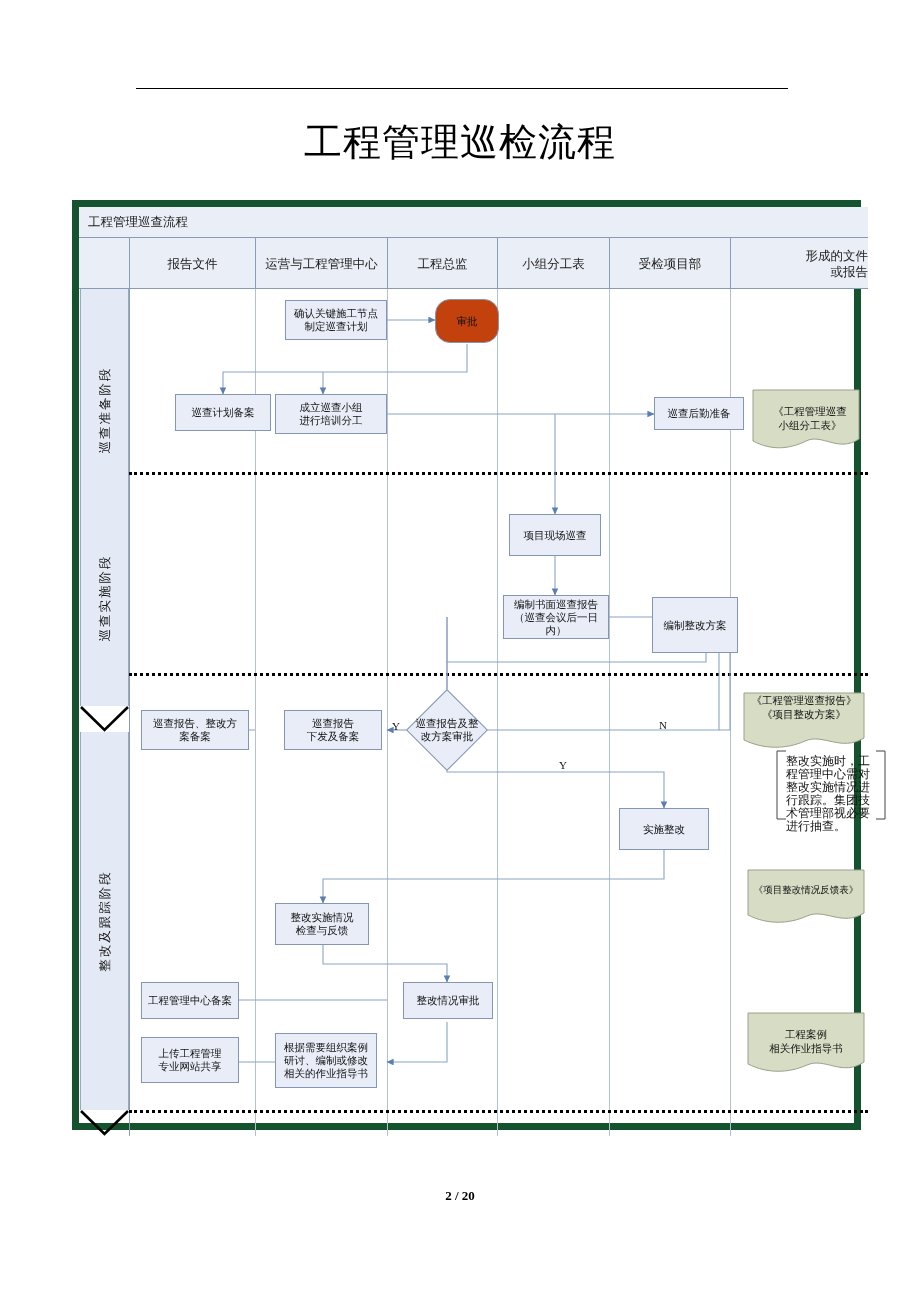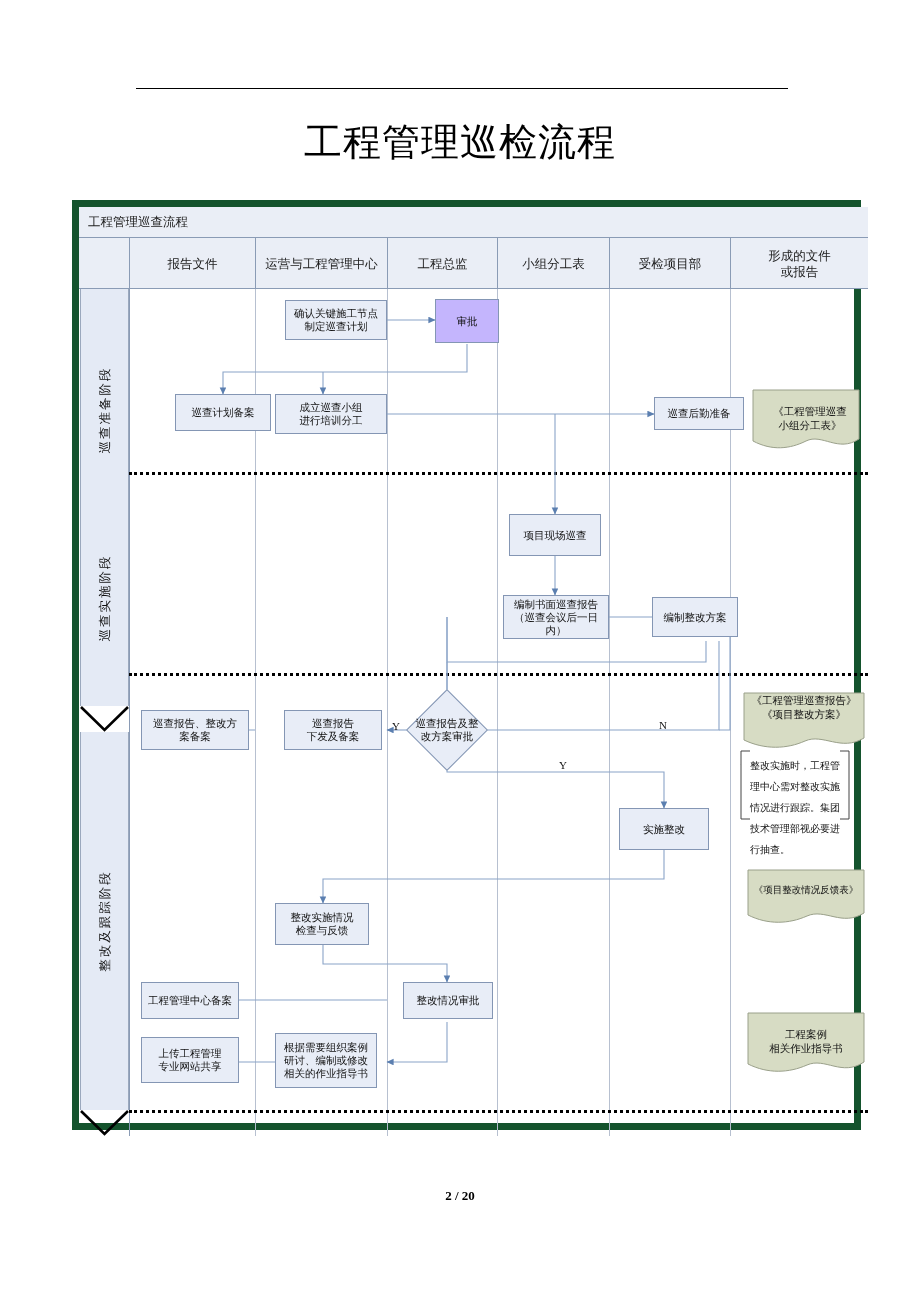--- a/index.html
+++ b/index.html
@@ -43,35 +43,35 @@
   .chev svg{display:block;}
 
   
   .phase-div{position:absolute;left:50px;width:739px;height:0;
              border-top:3px dotted #000;}
 
   
   .node{position:absolute;background:#e8edf7;border:1px solid #8496b4;
         box-sizing:border-box;display:flex;align-items:center;justify-content:center;
         text-align:center;font-size:10.5px;line-height:13px;color:#111;padding:2px;}
-  .node.plain{background:#c4b5fd;}
+  .node.plain{background:#c2410c;border-radius:15px;}
   .diamond{position:absolute;display:flex;align-items:center;justify-content:center;}
   .diamond .dshape{position:absolute;left:0;top:0;width:100%;height:100%;
                    background:#e8edf7;border:1px solid #8496b4;box-sizing:border-box;
                    transform:rotate(45deg);}
   .diamond .dtext{position:relative;z-index:2;text-align:center;font-size:10.5px;
                   line-height:13px;color:#111;}
 
   .doc-shape{position:absolute;}
   .doc-shape .dlabel{position:absolute;left:0;top:0;width:100%;
                      text-align:center;font-size:10.5px;line-height:14px;color:#111;
                      padding-top:16px;box-sizing:border-box;}
 
-  .note{position:absolute;font-size:10px;line-height:21px;color:#111;
-        padding:3px 4px;box-sizing:border-box;}
+  .note{position:absolute;font-size:12px;line-height:13px;color:#111;
+        padding:3px 4px;box-sizing:border-box;margin-left:36px;}
   .note .nb{position:absolute;left:0;top:0;width:100%;height:100%;}
 
   .edge-label{position:absolute;font-size:11px;color:#111;
               font-family:"Liberation Serif",serif;}
 
   #wires{position:absolute;left:0;top:0;width:789px;height:930px;overflow:visible;}
 </style>
 </head>
 <body>
 
@@ -82,21 +82,21 @@
 <div id="diagram">
 
   <div class="band-title">工程管理巡查流程</div>
 
   <div class="hdr-row">
     <div class="hdr-cell" style="left:50px;width:126px;">报告文件</div>
     <div class="hdr-cell" style="left:176px;width:132px;">运营与工程管理中心</div>
     <div class="hdr-cell" style="left:308px;width:110px;">工程总监</div>
     <div class="hdr-cell" style="left:418px;width:112px;">小组分工表</div>
     <div class="hdr-cell" style="left:530px;width:121px;">受检项目部</div>
-    <div class="hdr-cell" style="left:651px;width:138px;border-right:none;flex-direction:column;">
+    <div class="hdr-cell" style="left:651px;width:138px;border-right:none;flex-direction:column;align-items:flex-end;">
       <span>形成的文件</span>
       <span>或报告</span>
     </div>
   </div>
 
   <div class="lane-sep strong" style="left:50px;"></div>
   <div class="lane-sep" style="left:176px;"></div>
   <div class="lane-sep" style="left:308px;"></div>
   <div class="lane-sep" style="left:418px;"></div>
   <div class="lane-sep" style="left:530px;"></div>
@@ -202,21 +202,21 @@
     </div>
 
   <div class="node" style="left:430px;top:307px;width:92px;height:42px;">
     <span>项目现场巡查</span>
     </div>
 
   <div class="node" style="left:424px;top:388px;width:106px;height:44px;">
     <span>编制书面巡查报告<br>（巡查会议后一日内）</span>
     </div>
 
-  <div class="node" style="left:573px;top:390px;width:86px;height:40px;">
+  <div class="node" style="left:573px;top:390px;width:86px;height:56px;">
     <span>编制整改方案</span>
     </div>
 
   <div class="diamond" style="left:321px;top:494px;width:94px;height:58px;">
     <div class="dshape" style="left:18px;top:0px;width:58px;height:58px;"></div>
     <div class="dtext">巡查报告及整<br>改方案审批</div>
   </div>
 
   <div class="node" style="left:205px;top:503px;width:98px;height:40px;">
     <span>巡查报告<br>下发及备案</span>

